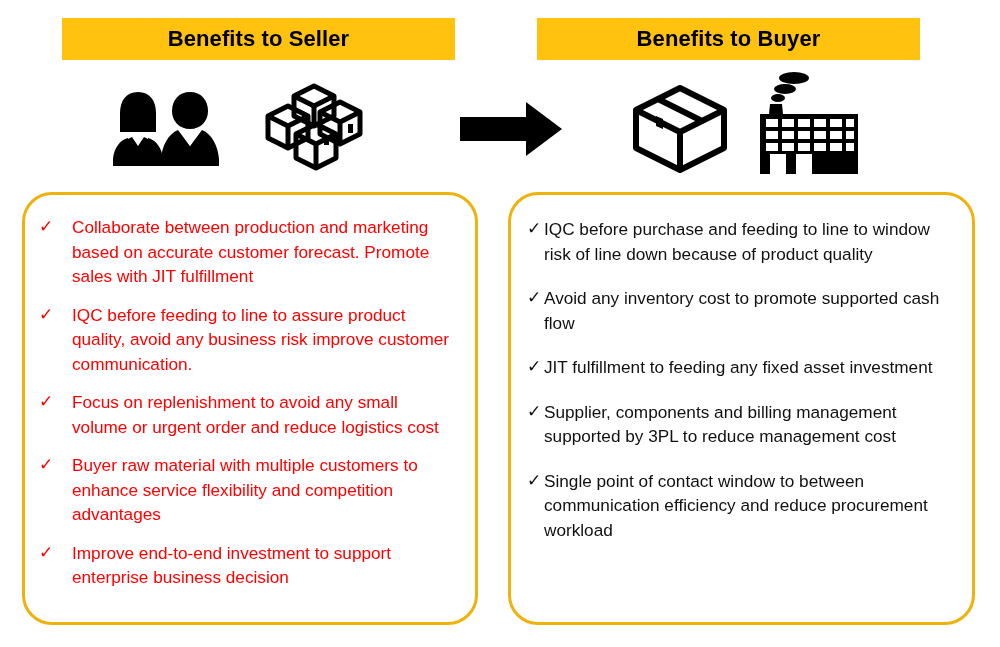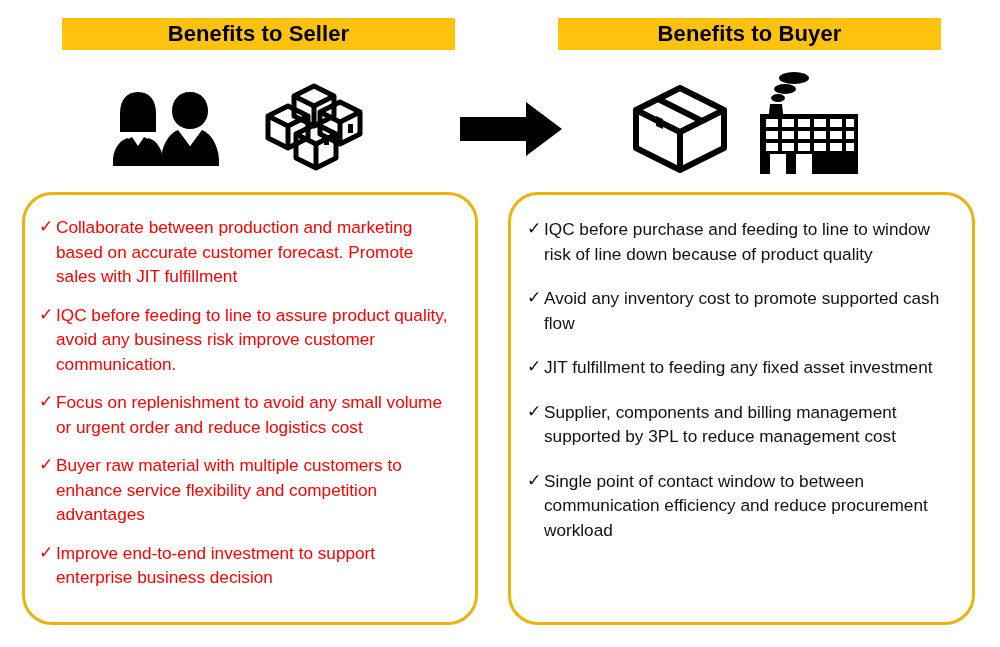--- a/index.html
+++ b/index.html
@@ -16,35 +16,35 @@
   }
 
   .stage {
     position: absolute;
     inset: 0;
   }
 
   
   .banner {
     position: absolute;
-    height: 32px;
+    height: 42px;
     background: #FFC20E;
     display: flex;
     align-items: center;
     justify-content: center;
   }
   .banner-text {
     font-size: 22px;
     font-weight: bold;
     color: #000000;
     letter-spacing: 0.1px;
     white-space: nowrap;
   }
   #banner-seller { left: 62px;  top: 18px; width: 393px; }
-  #banner-buyer  { left: 558px; top: 18px; width: 383px; justify-content: center; }
+  #banner-buyer  { left: 537px; top: 18px; width: 383px; justify-content: center; }
   .icon-slot {
     position: absolute;
     display: flex;
     align-items: center;
     justify-content: center;
   }
 
   #icon-people   { left: 108px; top: 80px;  width: 118px; height: 94px; }
   #icon-boxes    { left: 262px; top: 82px;  width: 112px; height: 92px; }
   #icon-arrow    { left: 458px; top: 100px; width: 106px; height: 58px; }
@@ -91,21 +91,21 @@
   .bullet-text {
     flex: 1 1 auto;
     font-size: 17.2px;
     line-height: 24.5px;
   }
 
   
   #list-seller .check,
   #list-seller .bullet-text { color: #FF0000; }
   #list-seller .bullet { margin-bottom: 14px; }
-  #list-seller .bullet-text { padding-right: 6px; }
+  #list-seller .bullet-text { padding-right: 6px; margin-left: 16px; }
 
   
   #list-buyer .check,
   #list-buyer .bullet-text { color: #111111; }
   #list-buyer .bullet { margin-bottom: 20px; }
   #list-buyer .bullet-text { padding-right: 8px; }
 </style>
 </head>
 <body>
 

